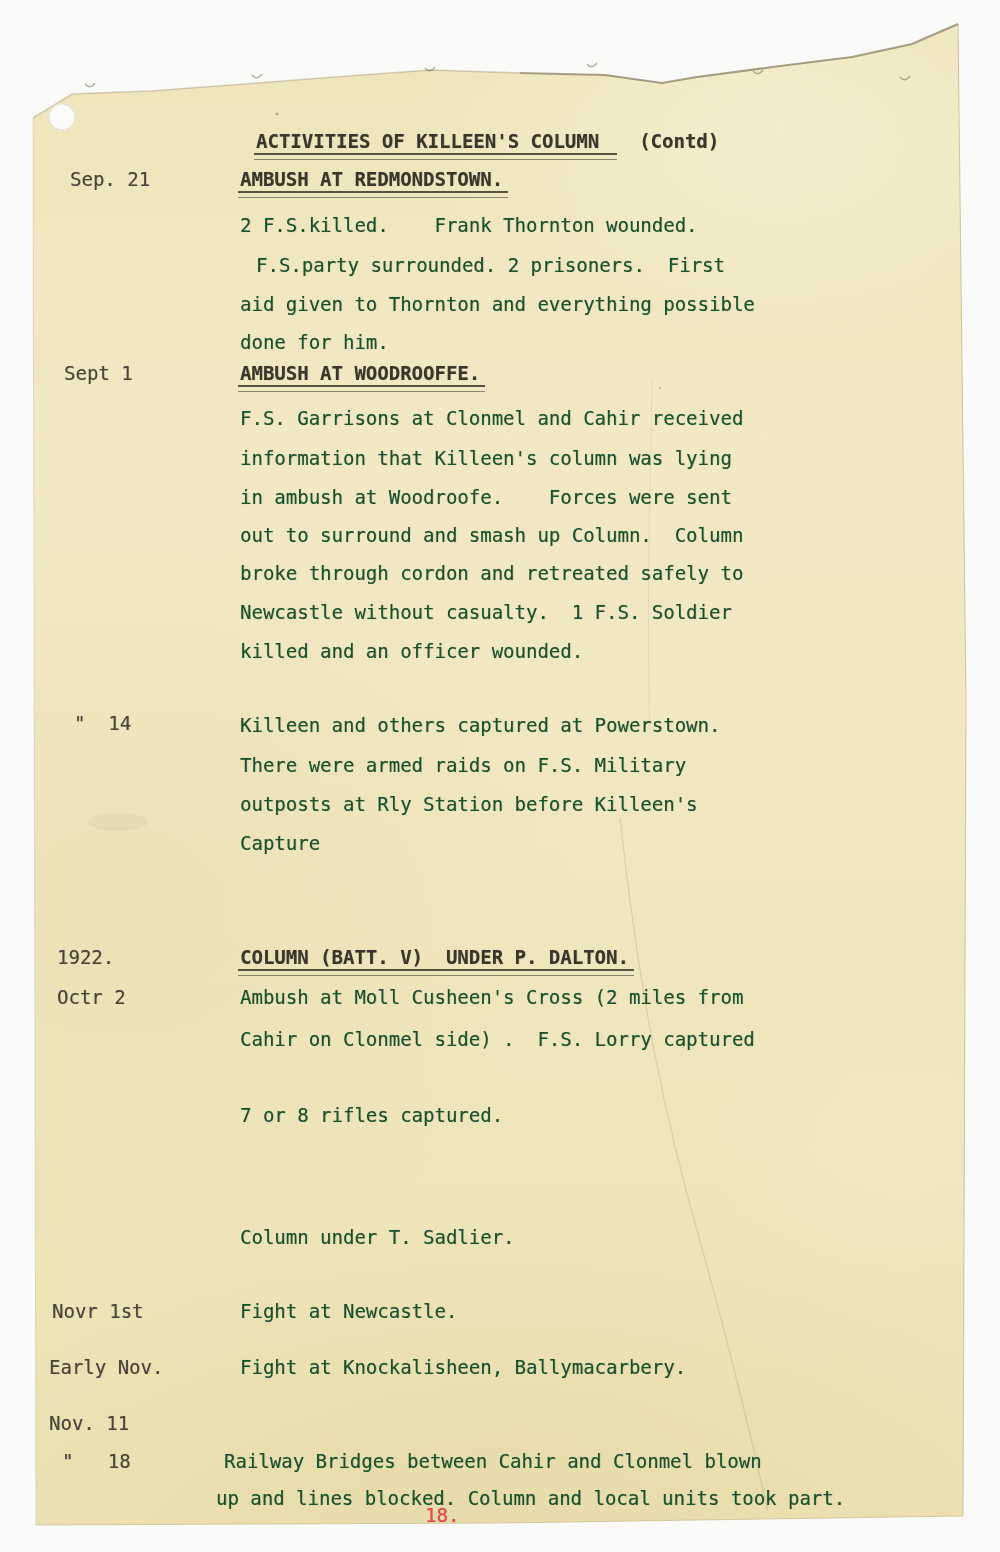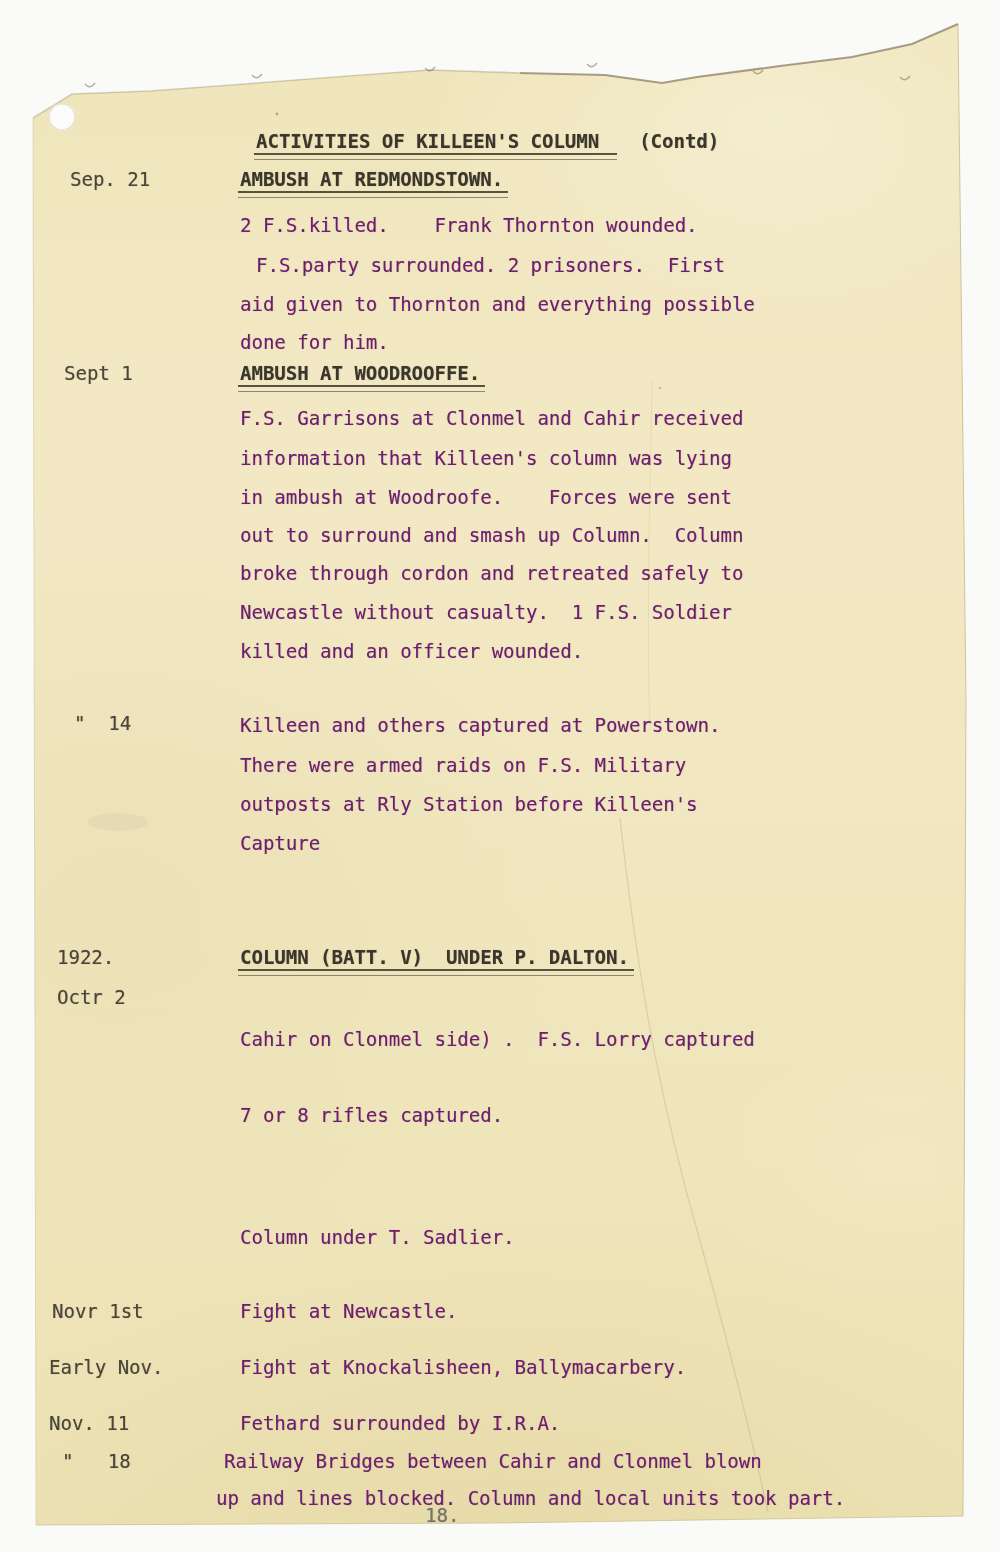--- a/index.html
+++ b/index.html
@@ -20,34 +20,34 @@
     clip-path:polygon(
       33px 118px,72px 94px,150px 91px,245px 84px,335px 77px,430px 70px,
       520px 73px,605px 75px,662px 83px,697px 77px,780px 66px,852px 57px,
       912px 44px,958px 24px,966px 700px,963px 1516px,500px 1523px,36px 1525px);
   }
   .overlay-svg{position:absolute;top:0;left:0;pointer-events:none;}
   .content{position:absolute;inset:0;padding-left:41px;}
   .line{
     position:absolute;white-space:pre;
     font-size:19px;line-height:22px;
-    color:#701a75;
+    color:#14532d;
     text-shadow:0.4px 0.4px 0.8px rgba(74,66,50,0.45);
   }
   .heading{font-weight:bold;color:#3a362c;}
   .date{color:#4a453a;}
   .u{position:relative;display:inline-block;}
   .u::after{
     content:"";position:absolute;left:-2px;right:-5px;bottom:-8px;height:4px;
     border-top:2px solid rgba(62,57,44,0.85);
     border-bottom:1.5px solid rgba(62,57,44,0.55);
   }
   .u-title::after{right:-18px;}
   .suffix{margin-left:40px;}
-  .page-num{color:#737373;}
+  .page-num{color:#ef4444;}
 </style>
 </head>
 <body>
 
 <div class="stage">
 
   <div class="paper"></div>
 
   <svg class="overlay-svg" width="1000" height="1552" viewBox="0 0 1000 1552">
 
@@ -102,33 +102,33 @@
 
     <div class="line date" style="left:74px;top:712px">"  14</div>
     <div class="line" style="left:240px;top:714px">Killeen and others captured at Powerstown.</div>
     <div class="line" style="left:240px;top:754px">There were armed raids on F.S. Military</div>
     <div class="line" style="left:240px;top:793px">outposts at Rly Station before Killeen's</div>
     <div class="line" style="left:240px;top:832px">Capture</div>
 
     <div class="line date" style="left:57px;top:946px">1922.</div>
     <div class="line heading" style="left:240px;top:946px"><span class="u">COLUMN (BATT. V)  UNDER P. DALTON.</span></div>
     <div class="line date" style="left:57px;top:986px">Octr 2</div>
+    <div class="line" style="left:240px;top:986px">Ambush at Moll Cusheen's Cross (2 miles from</div>
     <div class="line" style="left:240px;top:1028px">Cahir on Clonmel side) .  F.S. Lorry captured</div>
     <div class="line" style="left:240px;top:1104px">7 or 8 rifles captured.</div>
 
     <div class="line" style="left:240px;top:1226px">Column under T. Sadlier.</div>
 
     <div class="line date" style="left:52px;top:1300px">Novr 1st</div>
     <div class="line" style="left:240px;top:1300px">Fight at Newcastle.</div>
 
     <div class="line date" style="left:49px;top:1356px">Early Nov.</div>
     <div class="line" style="left:240px;top:1356px">Fight at Knockalisheen, Ballymacarbery.</div>
 
     <div class="line date" style="left:49px;top:1412px">Nov. 11</div>
-    <div class="line" style="left:240px;top:1412px">Fethard surrounded by I.R.A.</div>
 
     <div class="line date" style="left:62px;top:1450px">"   18</div>
     <div class="line" style="left:224px;top:1450px">Railway Bridges between Cahir and Clonmel blown</div>
     <div class="line" style="left:216px;top:1487px">up and lines blocked. Column and local units took part.</div>
 
     <div class="line page-num" style="left:425px;top:1504px">18.</div>
 
   </div>
 </div>
 

